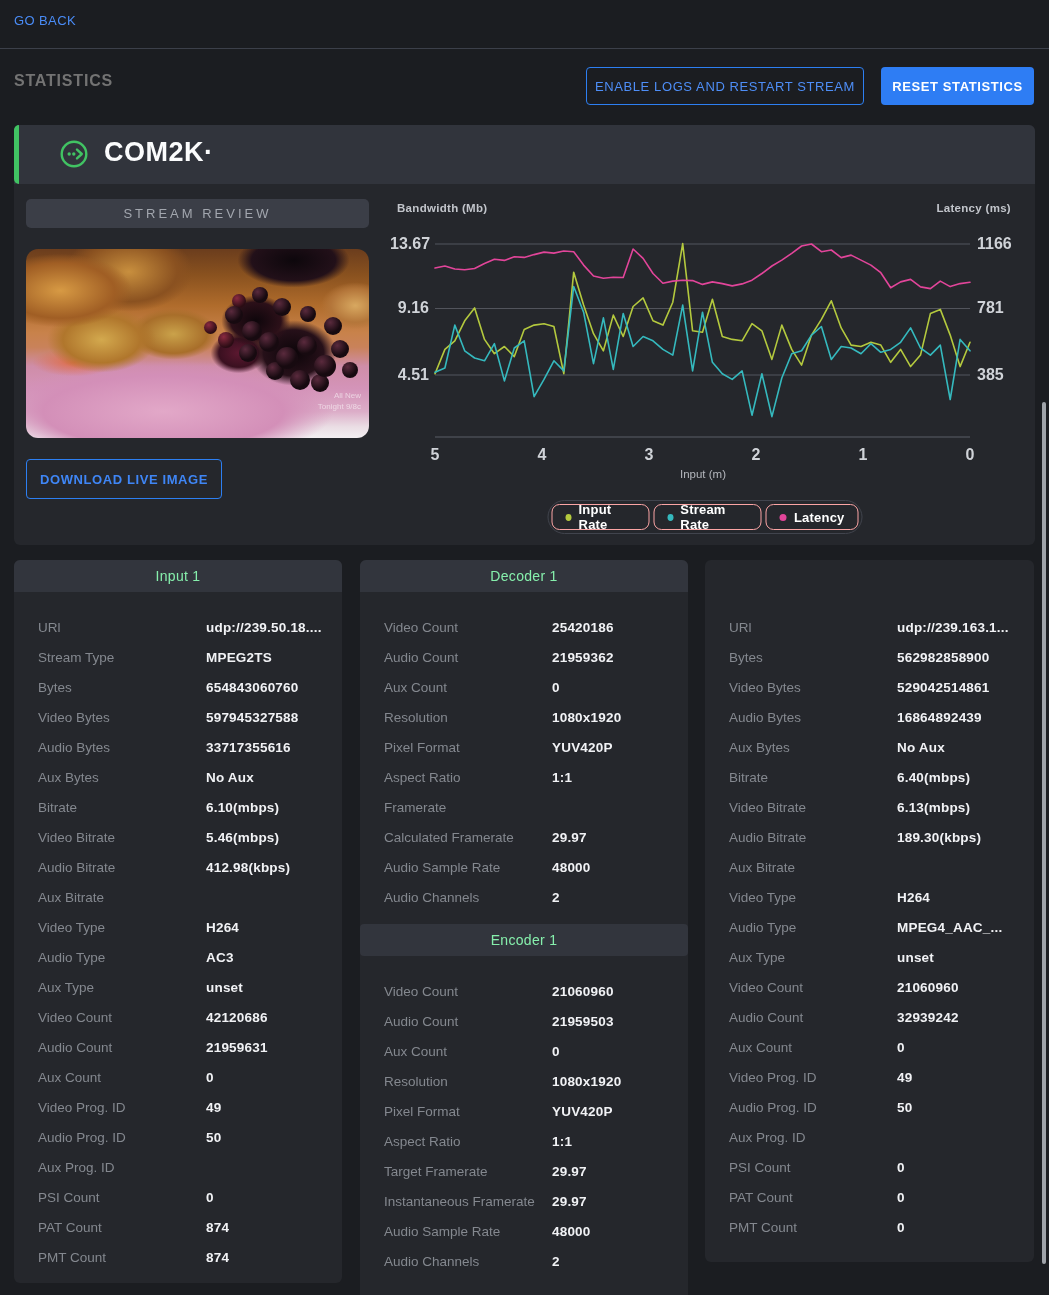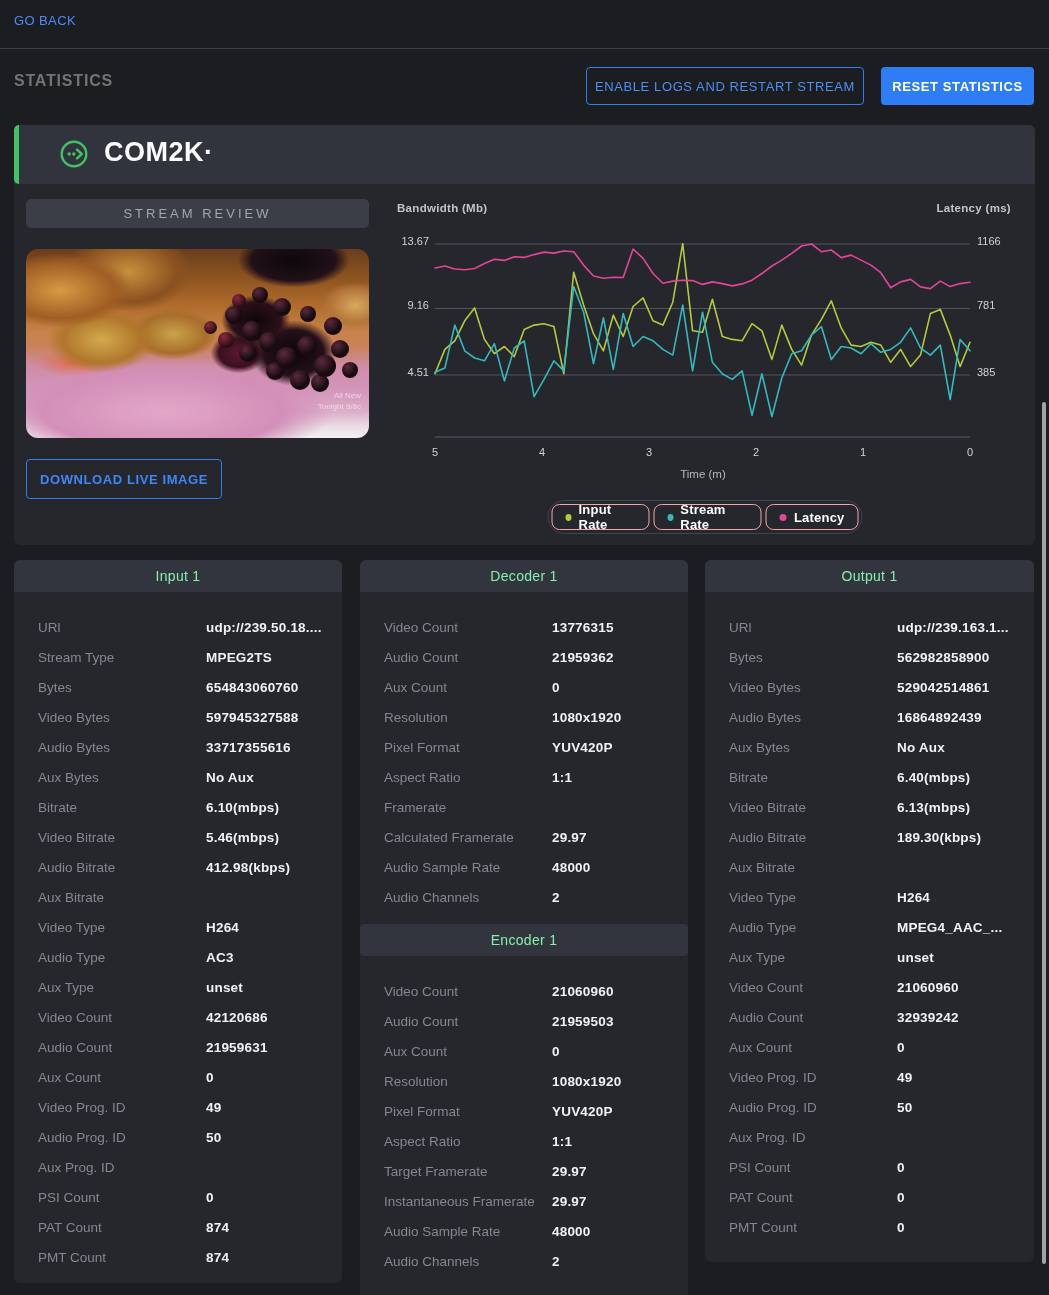--- a/index.html
+++ b/index.html
@@ -58,21 +58,21 @@
         color:rgba(255,255,255,.55); font-size:8px; line-height:11px; }
   .btn-download { left:12px; top:334px; width:196px; height:40px; background:transparent;
                   border:1.5px solid #2d7ff2; color:#3f86f6; font-weight:700; }
 
   
   .chart { position:absolute; left:376px; top:75px; width:630px; height:340px; }
   .ax-title { position:absolute; top:2px; font-size:11.5px; font-weight:700; color:#c2c5cb;
               letter-spacing:.3px; }
   .ax-title.left { left:7px; } .ax-title.right { right:9px; }
   #chart-svg { position:absolute; left:0; top:0; }
-  .tick { position:absolute; font-size:11px; color:#d0d3d8; }
+  .tick { position:absolute; font-size:16px; color:#d0d3d8;font-weight:bold; }
   .lt { left:0; width:39px; text-align:right; }
   .rt { left:587px; text-align:left; }
   .t0 { top:35px; } .t1 { top:99px; } .t2 { top:166px; }
   .xt { top:246px; width:40px; text-align:center; }
   .xt0{left:25px;} .xt1{left:132px;} .xt2{left:239px;} .xt3{left:346px;} .xt4{left:453px;} .xt5{left:560px;}
   .xlabel { position:absolute; left:253px; top:268px; width:120px; text-align:center;
             font-size:11.5px; color:#b4b7bd; }
   .legend { position:absolute; top:300px; left:50%; transform:translateX(-50%); display:flex;
             border:1.5px solid #41444d; border-radius:17px; padding:3px; gap:4px; background:#25272c; }
   .legend-item { display:flex; align-items:center; gap:7px; border:1px solid #fca5a5;
@@ -172,21 +172,21 @@
       <span class="tick rt t0">1166</span>
       <span class="tick rt t1">781</span>
       <span class="tick rt t2">385</span>
 
       <span class="tick xt xt0">5</span>
       <span class="tick xt xt1">4</span>
       <span class="tick xt xt2">3</span>
       <span class="tick xt xt3">2</span>
       <span class="tick xt xt4">1</span>
       <span class="tick xt xt5">0</span>
-      <span class="xlabel">Time (m)</span>
+      <span class="xlabel">Input (m)</span>
 
       <div class="legend">
         <div class="legend-item">
           <span class="legend-dot" style="background: rgb(180, 201, 62);"></span>
           <span class="legend-label">Input Rate</span>
         </div>
         <div class="legend-item">
           <span class="legend-dot" style="background: rgb(53, 185, 190);"></span>
           <span class="legend-label">Stream Rate</span>
         </div>
@@ -290,21 +290,21 @@
           <span class="stat-value">874</span>
         </div>
       </div>
   </section>
 
   <section class="panel panel-decoder">
     <div class="panel-head">Decoder 1</div>
     <div class="rows">
         <div class="stat-row">
           <span class="stat-label">Video Count</span>
-          <span class="stat-value">13776315</span>
+          <span class="stat-value">25420186</span>
         </div>
         <div class="stat-row">
           <span class="stat-label">Audio Count</span>
           <span class="stat-value">21959362</span>
         </div>
         <div class="stat-row">
           <span class="stat-label">Aux Count</span>
           <span class="stat-value">0</span>
         </div>
         <div class="stat-row">
@@ -375,21 +375,20 @@
           <span class="stat-value">48000</span>
         </div>
         <div class="stat-row">
           <span class="stat-label">Audio Channels</span>
           <span class="stat-value">2</span>
         </div>
       </div>
   </section>
 
   <section class="panel panel-output">
-    <div class="panel-head">Output 1</div>
     <div class="rows">
         <div class="stat-row">
           <span class="stat-label">URl</span>
           <span class="stat-value">udp://239.163.1...</span>
         </div>
         <div class="stat-row">
           <span class="stat-label">Bytes</span>
           <span class="stat-value">562982858900</span>
         </div>
         <div class="stat-row">

